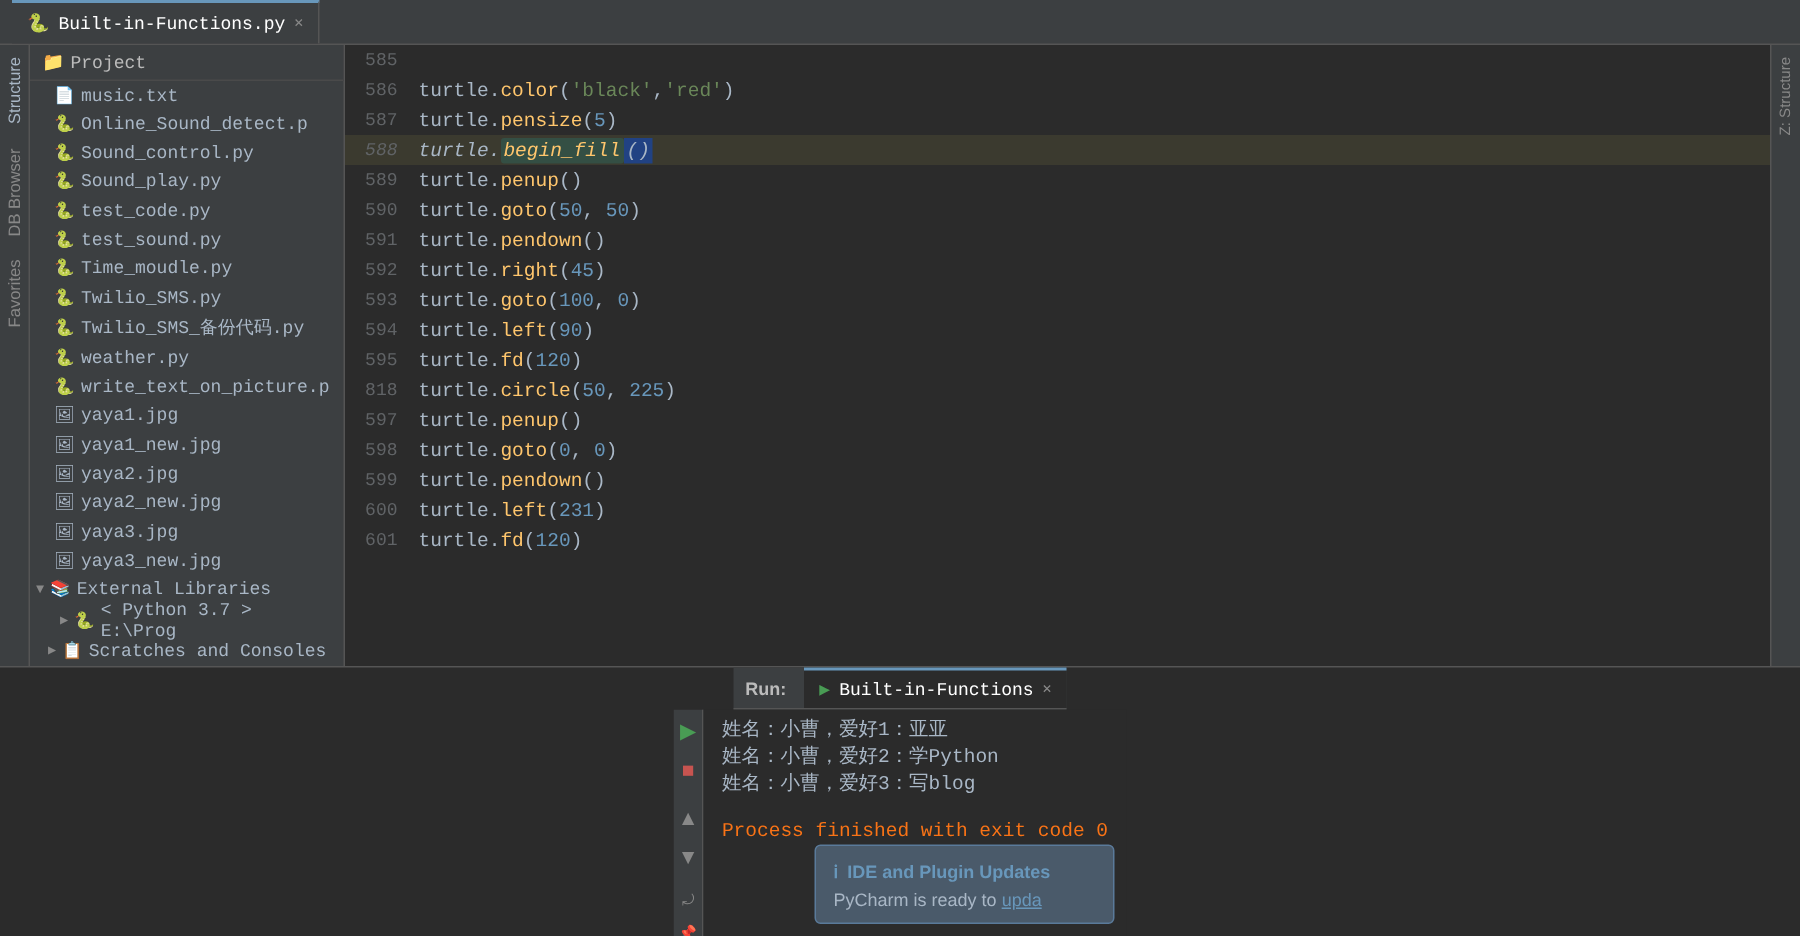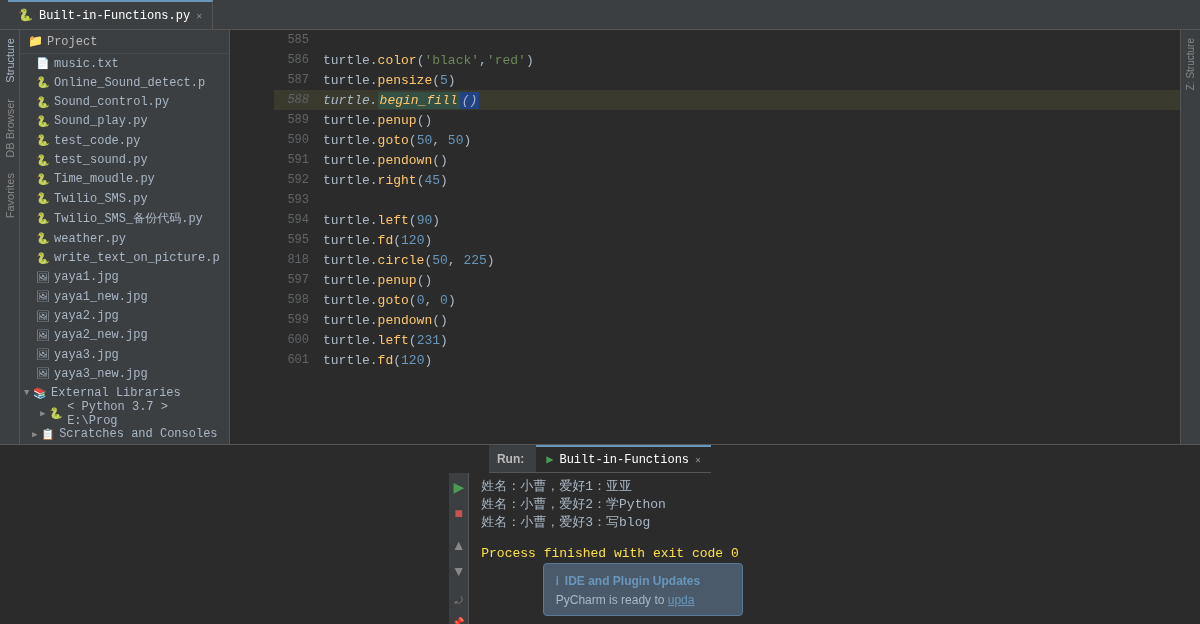--- a/index.html
+++ b/index.html
@@ -23,21 +23,21 @@
     .sidebar-section { display: flex; align-items: center; padding: 2px 4px; cursor: pointer; color: #a9b7c6; height: 22px; gap: 4px; font-size: 12px; }
     .chevron { font-size: 9px; color: #888; }
     .section-icon { font-size: 11px; }
 
     
     .left-strip { width: 20px; background: #3c3f41; border-right: 1px solid #555; display: flex; flex-direction: column; align-items: center; padding-top: 4px; gap: 8px; flex-shrink: 0; }
     .strip-icon { color: #888; font-size: 11px; writing-mode: vertical-rl; transform: rotate(180deg); cursor: pointer; padding: 4px 2px; font-family: Arial, sans-serif; }
     .strip-icon.active { color: #a9b7c6; }
 
     
-    .code-area { flex: 1; overflow-y: auto; background: #2b2b2b; display: flex; flex-direction: column; padding-left: 44px; }
+    .code-area { flex: 1; overflow-y: auto; background: #2b2b2b; display: flex; flex-direction: column; }
     .code-line { display: flex; min-height: 20px; align-items: center; }
     .code-line.highlighted { background: #3b3a2f; font-style: italic; }
     .line-num { width: 45px; text-align: right; padding-right: 10px; color: #606366; font-size: 12px; flex-shrink: 0; user-select: none; }
     .line-content { flex: 1; padding-left: 4px; font-size: 13px; white-space: pre; font-family: 'Courier New', monospace; color: #a9b7c6; }
 
     
     .kw { color: #cc7832; }
     .str { color: #6a8759; }
     .num { color: #6897bb; }
     .method { color: #ffc66d; }
@@ -48,21 +48,21 @@
     .run-label { color: #bbb; font-size: 12px; padding-right: 12px; font-family: Arial, sans-serif; font-weight: bold; }
     .run-tab { display: flex; align-items: center; padding: 0 10px; height: 100%; font-size: 12px; color: #bbb; gap: 6px; cursor: pointer; }
     .run-tab.active { color: #fff; border-top: 2px solid #6897bb; background: #2b2b2b; }
     .run-tab-close { font-size: 10px; color: #888; }
     .run-btn { background: none; border: none; color: #888; cursor: pointer; padding: 2px 4px; font-size: 14px; }
     .run-btn.green { color: #499c54; }
     .run-divider { width: 1px; height: 16px; background: #555; margin: 0 2px; }
 
     .run-output { flex: 1; overflow-y: auto; padding: 4px 12px; font-family: 'Courier New', monospace; font-size: 13px; color: #a9b7c6; background: #2b2b2b; }
     .run-output .chinese { color: #a9b7c6; }
-    .run-output .finished { color: #fde047; }
+    .run-output .finished { color: #f97316; }
 
     
     .notification { position: absolute; bottom: 8px; right: 8px; background: #4a5a6a; border: 1px solid #5a7a9a; border-radius: 4px; padding: 8px 12px; width: 200px; font-size: 12px; font-family: Arial, sans-serif; }
     .notif-title { color: #6897bb; font-weight: bold; margin-bottom: 4px; display: flex; align-items: center; gap: 6px; }
     .notif-body { color: #a9b7c6; }
     .notif-link { color: #6897bb; text-decoration: underline; cursor: pointer; }
 
     
     .right-sidebar { width: 20px; background: #3c3f41; border-left: 1px solid #555; display: flex; flex-direction: column; align-items: center; padding-top: 4px; flex-shrink: 0; }
     .r-icon { color: #888; font-size: 10px; writing-mode: vertical-rl; transform: rotate(180deg); padding: 4px 2px; font-family: Arial, sans-serif; cursor: pointer; }
@@ -222,20 +222,21 @@
       <span class="line-content">turtle.<span class="method">pendown</span>()</span>
     </div>
 
     <div class="code-line">
       <span class="line-num">592</span>
       <span class="line-content">turtle.<span class="method">right</span>(<span class="num">45</span>)</span>
     </div>
 
     <div class="code-line">
       <span class="line-num">593</span>
+      <span class="line-content">turtle.<span class="method">goto</span>(<span class="num">100</span>, <span class="num">0</span>)</span>
     </div>
 
     <div class="code-line">
       <span class="line-num">594</span>
       <span class="line-content">turtle.<span class="method">left</span>(<span class="num">90</span>)</span>
     </div>
 
     <div class="code-line">
       <span class="line-num">595</span>
       <span class="line-content">turtle.<span class="method">fd</span>(<span class="num">120</span>)</span>

